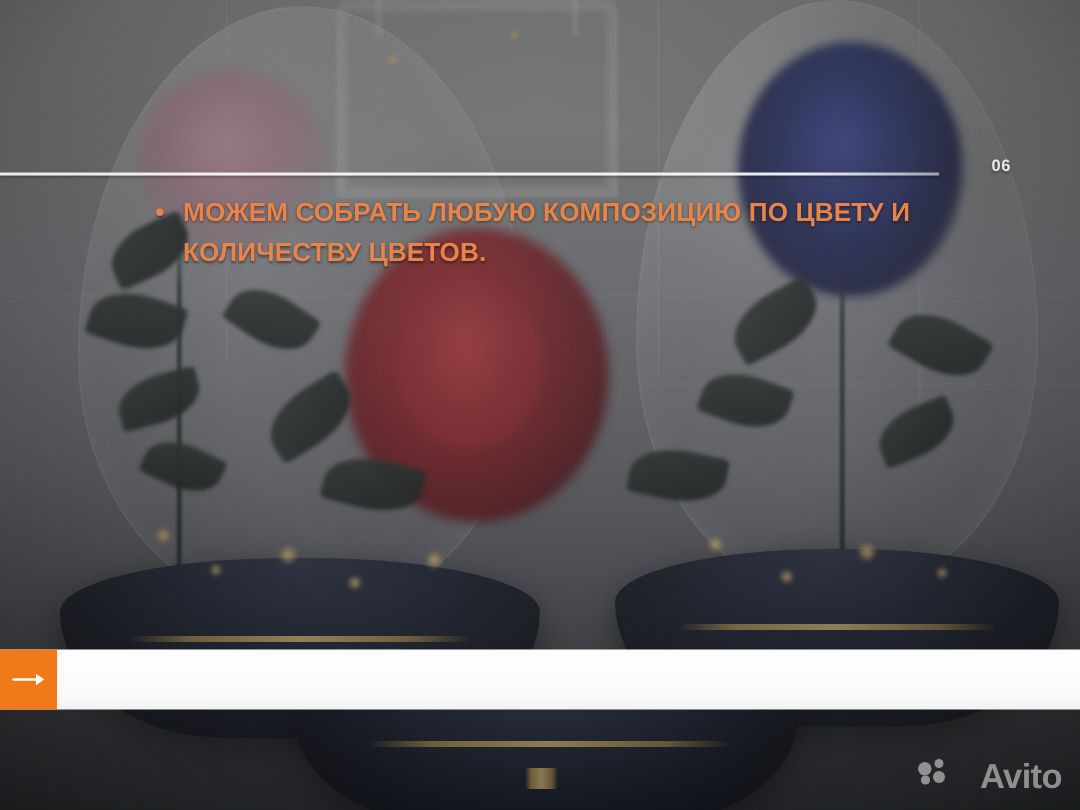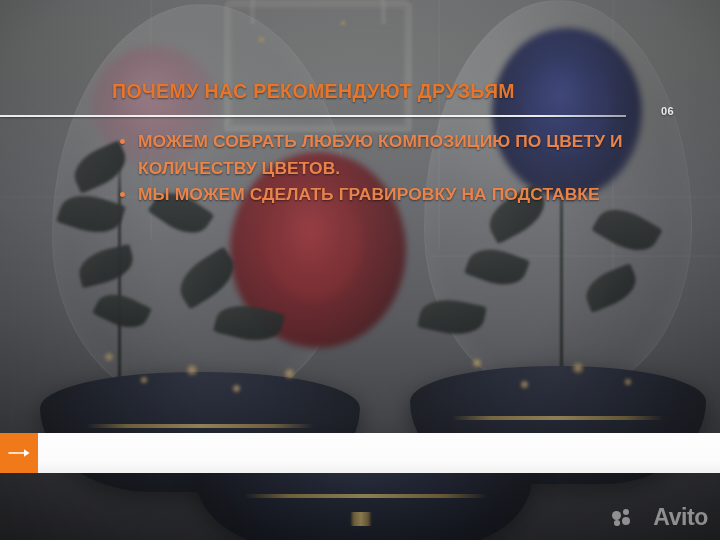--- a/index.html
+++ b/index.html
@@ -169,21 +169,21 @@
 
   .page-num {
     position:absolute; left:661px; top:105px;
     font-size:11px; font-weight:bold;
     color:#e9e9ea;
     letter-spacing:0.3px;
     text-shadow:0 1px 2px rgba(0,0,0,0.4);
   }
 
   .bullets {
-    position:absolute; left:118px; top:128px; width:520px;
+    position:absolute; left:102px; top:128px; width:520px;
     list-style:none;
   }
   .bullets li {
     position:relative;
     padding-left:20px;
     font-size:17.4px;
     font-weight:bold;
     line-height:26.6px;
     letter-spacing:0.1px;
     color:#e8834a;
@@ -209,21 +209,21 @@
     position:absolute; left:0; top:433px; width:38px; height:40px;
     background:#f07a1a;
     display:flex; align-items:center; justify-content:center;
     cursor:pointer;
   }
   .arrow-btn svg { display:block; }
 
   
   .avito {
     position:absolute; right:12px; bottom:11px;
-    display:flex; align-items:center; gap:21px;
+    display:flex; align-items:flex-start; gap:21px;
     opacity:0.60;
   }
   .avito-dots { position:relative; width:20px; height:17px; }
   .avito-dots i {
     position:absolute; display:block; border-radius:50%;
     background:#d8d8d8;
   }
   .avito-dots i:nth-child(1){ left:0;  top:2px;  width:9px;  height:9px; }
   .avito-dots i:nth-child(2){ left:11px;top:0;   width:6px;  height:6px; }
   .avito-dots i:nth-child(3){ left:2px; top:11px;width:5.5px;height:5.5px; }
@@ -299,29 +299,27 @@
     <span class="spark" style="left:624px; top:378px; width:8px;  height:8px;"></span>
     <span class="spark" style="left:258px; top:36px;  width:7px;  height:7px;"></span>
     <span class="spark" style="left:340px; top:20px;  width:6px;  height:6px;"></span>
 
     <div class="bg-tint"></div>
     <div class="bg-vig"></div>
   </div>
 
   <div class="content">
 
-    <div class="title">ПОЧЕМУ НАС РЕКОМЕНДУЮТ ДРУЗЬЯМ</div>
 
     <div class="divider"></div>
 
     <div class="page-num">06</div>
 
     <ul class="bullets">
       <li>МОЖЕМ СОБРАТЬ ЛЮБУЮ КОМПОЗИЦИЮ ПО ЦВЕТУ И КОЛИЧЕСТВУ ЦВЕТОВ.</li>
-      <li>МЫ МОЖЕМ СДЕЛАТЬ ГРАВИРОВКУ НА ПОДСТАВКЕ</li>
     </ul>
 
     <div class="bottom-bar"></div>
 
     <div class="arrow-btn">
       <span>
         <svg width="22" height="12" viewBox="0 0 22 12" aria-hidden="true">
           <line x1="1" y1="6" x2="17" y2="6" stroke="#ffffff" stroke-width="1.6" stroke-linecap="round"></line>
           <polygon points="16,2.2 21.5,6 16,9.8" fill="#ffffff"></polygon>
         </svg>

